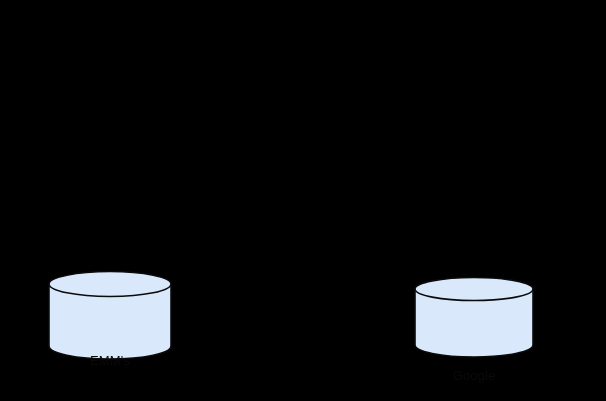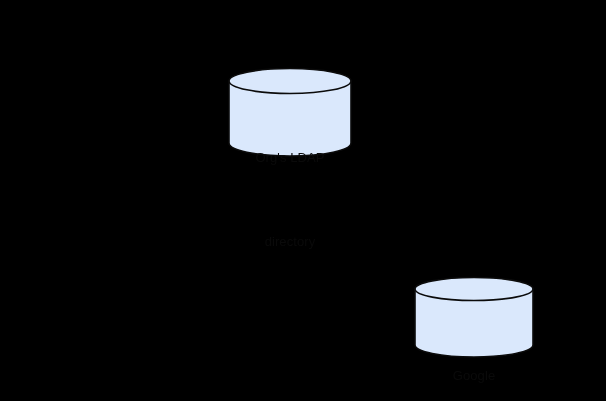--- a/index.html
+++ b/index.html
@@ -39,31 +39,31 @@
   }
   .cyl-label .line {
     display: block;
   }
 </style>
 </head>
 <body>
 
 <div id="canvas" style="width: 606px; height: 401px; background: rgb(0, 0, 0);">
 
-  <div class="cylinder" id="node-ldap" style="left: 228px; top: 68px; width: 124px; height: 88px;">
+
+  <div class="cylinder" id="node-emm" style="left: 48px; top: 271px; width: 124px; height: 88px;">
     <svg viewBox="0 0 124 88" width="124" height="88" aria-hidden="true">
       <path d="M1,13 L1,75 A61,13 0 0 0 123,75 L123,13 Z" fill="#dae8fc" stroke="#0b0b0b" stroke-width="1.6"></path>
       <ellipse cx="62" cy="13" rx="61" ry="12.5" fill="#dae8fc" stroke="#0b0b0b" stroke-width="1.6"></ellipse>
     </svg>
     <div class="cyl-label" style="top: 19.52px; color: rgb(10, 10, 10);">
-      <span class="line">Org's LDAP</span>
-      <span class="line">directory</span>
+      <span class="line">EMM's</span>
+      
     </div>
   </div>
-
 
   <div class="cylinder" id="node-google" style="left: 414px; top: 277px; width: 120px; height: 80px;">
     <svg viewBox="0 0 120 80" width="120" height="80" aria-hidden="true">
       <path d="M1,12 L1,68 A59,12 0 0 0 119,68 L119,12 Z" fill="#dae8fc" stroke="#0b0b0b" stroke-width="1.6"></path>
       <ellipse cx="60" cy="12" rx="59" ry="11.5" fill="#dae8fc" stroke="#0b0b0b" stroke-width="1.6"></ellipse>
     </svg>
     <div class="cyl-label" style="top: 29.2px; color: rgb(10, 10, 10);">
       <span class="line">Google</span>
     </div>
   </div>

